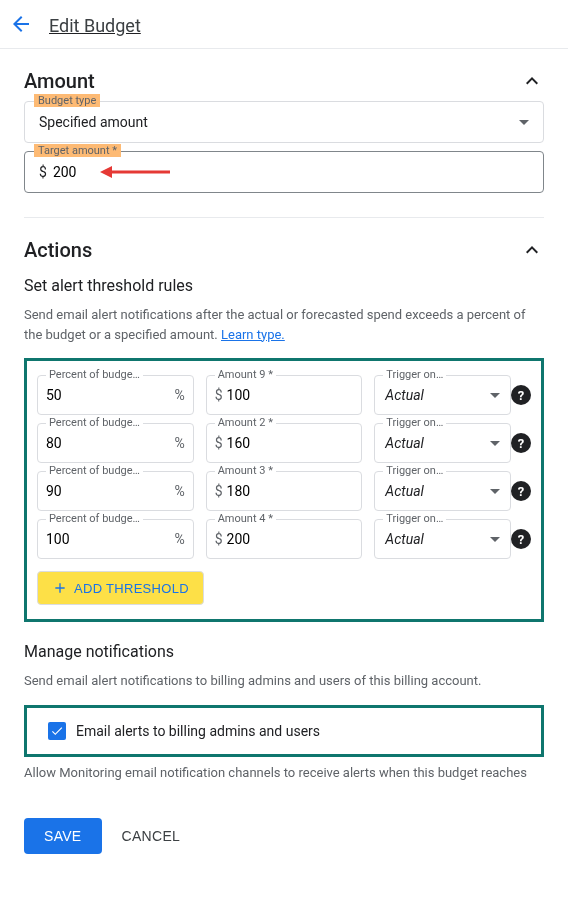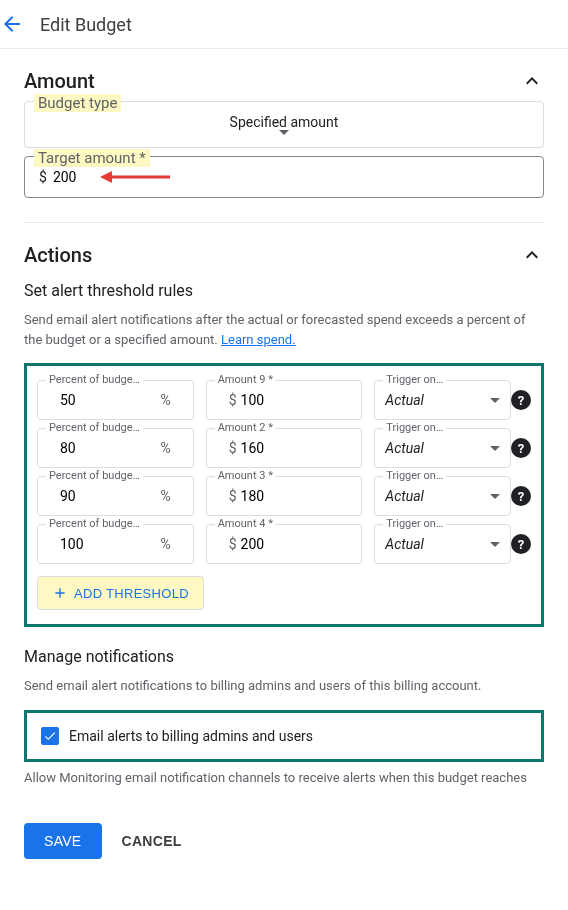--- a/index.html
+++ b/index.html
@@ -1,53 +1,53 @@
 <!DOCTYPE html>
 <html><head>
 <meta charset="utf-8">
 <style>
 * { box-sizing: border-box; margin: 0; padding: 0; }
 body { font-family: 'Google Sans', Roboto, Arial, sans-serif; background: #fff; color: #202124; width: 568px; }
-.header { display: flex; align-items: center; padding: 12px 0; border-bottom: 1px solid #e8eaed; }
+.header { display: flex; align-items: flex-end; padding: 12px 9px; border-bottom: 1px solid #e8eaed; text-decoration: underline; }
 .back-arrow { width: 24px; height: 24px; color: #1a73e8; cursor: pointer; margin-right: 16px; }
 .header-title { font-size: 18px; font-weight: 400; color: #3c4043; }
 .content { padding: 20px 24px; }
 .section-header { display: flex; justify-content: space-between; align-items: center; margin-bottom: 8px; gap: 12px; }
 .section-title { font-size: 20px; font-weight: 500; color: #202124; }
 .chevron { width: 24px; height: 24px; cursor: pointer; }
 .subtitle { font-size: 14px; color: #5f6368; margin-bottom: 16px; }
 .field-wrapper { position: relative; margin-bottom: 8px; }
-.field-label { position: absolute; top: -7px; left: 10px; background: #fef9c3; padding: 0 4px; font-size: 15px; color: #5f6368; z-index: 1; }
-.select-field { width: 100%; border: 1px solid #dadce0; border-radius: 4px; padding: 12px 14px; font-size: 14px; display: flex; justify-content: space-between; align-items: center; cursor: pointer; flex-direction: column; }
+.field-label { position: absolute; top: -7px; left: 10px; background: #fdba74; padding: 0 4px; font-size: 11px; color: #5f6368; z-index: 1; }
+.select-field { width: 100%; border: 1px solid #dadce0; border-radius: 4px; padding: 12px 14px; font-size: 14px; display: flex; justify-content: space-between; align-items: center; cursor: pointer; }
 .helper-text { font-size: 12px; color: #5f6368; padding-left: 14px; margin-bottom: 16px; }
 .text-field { width: 100%; border: 1px solid #80868b; border-radius: 4px; padding: 12px 14px; font-size: 14px; display: flex; align-items: center; gap: 6px; }
 .text-field input { border: none; outline: none; font-size: 14px; flex: 1; font-family: inherit; }
 .arrow-annotation { position: absolute; left: 76px; top: 50%; transform: translateY(-50%); pointer-events: none; }
 hr.divider { border: none; border-top: 1px solid #e8eaed; margin: 24px 0 20px; }
 .sub-section-title { font-size: 16px; font-weight: 400; color: #202124; margin-bottom: 10px; }
 .desc { font-size: 13px; color: #5f6368; line-height: 1.5; margin-bottom: 14px; }
 .link { color: #1a73e8; text-decoration: underline; cursor: pointer; }
 .red-box { border: 3px solid #0f766e; padding: 14px 10px 14px; margin-bottom: 20px; }
 .threshold-grid { display: grid; grid-template-columns: 1fr 1fr 1fr; gap: 8px 12px; margin-bottom: 12px; }
 .threshold-grid .cell { position: relative; }
-.small-field { border: 1px solid #dadce0; border-radius: 4px; padding: 10px 22px; font-size: 14px; display: flex; align-items: center; gap: 4px; height: 40px; }
+.small-field { border: 1px solid #dadce0; border-radius: 4px; padding: 10px 8px; font-size: 14px; display: flex; align-items: center; gap: 4px; height: 40px; }
 .small-field input { border: none; outline: none; font-size: 14px; width: 100%; font-family: inherit; }
 .small-label { position: absolute; top: -7px; left: 9px; background: #fff; padding: 0 3px; font-size: 11px; color: #5f6368; white-space: nowrap; overflow: hidden; text-overflow: ellipsis; max-width: calc(100% - 18px); }
 .suffix { color: #5f6368; font-size: 14px; }
 .trigger-cell { display: flex; align-items: center; gap: 0; }
 .trigger-field { border: 1px solid #dadce0; border-radius: 4px; padding: 10px 10px; font-size: 14px; display: flex; justify-content: space-between; align-items: center; height: 40px; flex: 1; cursor: pointer; font-style: italic; }
 .help-icon { width: 20px; height: 20px; background: #202124; color: #fff; border-radius: 50%; display: flex; align-items: center; justify-content: center; font-size: 13px; font-weight: bold; cursor: pointer; flex-shrink: 0; }
-.add-btn { display: inline-flex; align-items: center; gap: 6px; border: 1px solid #dadce0; border-radius: 4px; padding: 8px 14px; color: #1a73e8; font-size: 13px; font-weight: 500; letter-spacing: 0.3px; cursor: pointer; background: #fef9c3; }
+.add-btn { display: inline-flex; align-items: center; gap: 6px; border: 1px solid #dadce0; border-radius: 4px; padding: 8px 14px; color: #1a73e8; font-size: 13px; font-weight: 500; letter-spacing: 0.3px; cursor: pointer; background: #fde047; }
 .checkbox-row { display: flex; align-items: center; gap: 10px; padding: 10px 6px; }
 .checkbox { width: 18px; height: 18px; background: #1a73e8; border-radius: 2px; display: flex; align-items: center; justify-content: center; cursor: pointer; flex-shrink: 0; }
 .checkbox svg { width: 14px; height: 14px; }
 .checkbox-label { font-size: 14px; color: #202124; }
 .footer { padding: 16px 24px; display: flex; gap: 20px; align-items: center; }
 .save-btn { background: #1a73e8; color: #fff; border: none; border-radius: 4px; padding: 10px 20px; font-size: 14px; font-weight: 500; letter-spacing: 0.3px; cursor: pointer; }
-.cancel-btn { background: none; border: none; color: #3c4043; font-size: 14px; font-weight: 700; letter-spacing: 0.3px; cursor: pointer; }
+.cancel-btn { background: none; border: none; color: #3c4043; font-size: 14px; font-weight: 400; letter-spacing: 0.3px; cursor: pointer; }
 .caret-down { width: 0; height: 0; border-left: 5px solid transparent; border-right: 5px solid transparent; border-top: 5px solid #5f6368; }
 svg { display: block; }
 </style>
 </head>
 <body>
 
 <div class="header">
   <span class="back-arrow">
     <svg viewBox="0 0 24 24" fill="currentColor">
         <path d="M20 11H7.83l5.59-5.59L12 4l-8 8 8 8 1.41-1.41L7.83 13H20v-2z"></path>
@@ -95,21 +95,21 @@
     <div class="section-title">Actions</div>
     <span class="chevron">
       <svg viewBox="0 0 24 24" fill="#202124">
           <path d="M7.41 15.41L12 10.83l4.59 4.58L18 14l-6-6-6 6z"></path>
         </svg>
     </span>
   </div>
 
   <div class="sub-section-title" style="margin-top:14px;">Set alert threshold rules</div>
   <div class="desc">
-    <span>Send email alert notifications after the actual or forecasted spend exceeds a percent of the budget or a specified amount. </span><span class="link">Learn spend.</span>
+    <span>Send email alert notifications after the actual or forecasted spend exceeds a percent of the budget or a specified amount. </span><span class="link">Learn type.</span>
   </div>
 
   <div class="red-box">
     <div class="threshold-grid" id="threshold-grid">
         <div class="cell">
           <div class="small-label">Percent of budge…</div>
     <div class="small-field">
             <input type="text" value="50" style="">
             <span class="suffix">%</span>
           </div>
@@ -208,21 +208,21 @@
       <svg width="16" height="16" viewBox="0 0 24 24" fill="#1a73e8">
           <path d="M19 13h-6v6h-2v-6H5v-2h6V5h2v6h6v2z"></path>
         </svg>
       <span>ADD THRESHOLD</span>
     </button>
   </div>
 
   <div class="sub-section-title">Manage notifications</div>
   <div class="desc">Send email alert notifications to billing admins and users of this billing account.</div>
 
-  <div class="red-box" style="padding:4px 8px; margin-bottom:6px;">
+  <div class="red-box" style="padding:4px 15px; margin-bottom:6px;">
     <div class="checkbox-row">
       <div class="checkbox">
         <svg viewBox="0 0 24 24" fill="#fff">
             <path d="M9 16.17L4.83 12l-1.42 1.41L9 19 21 7l-1.41-1.41z"></path>
           </svg>
       </div>
       <span class="checkbox-label">Email alerts to billing admins and users</span>
     </div>
   </div>
 

